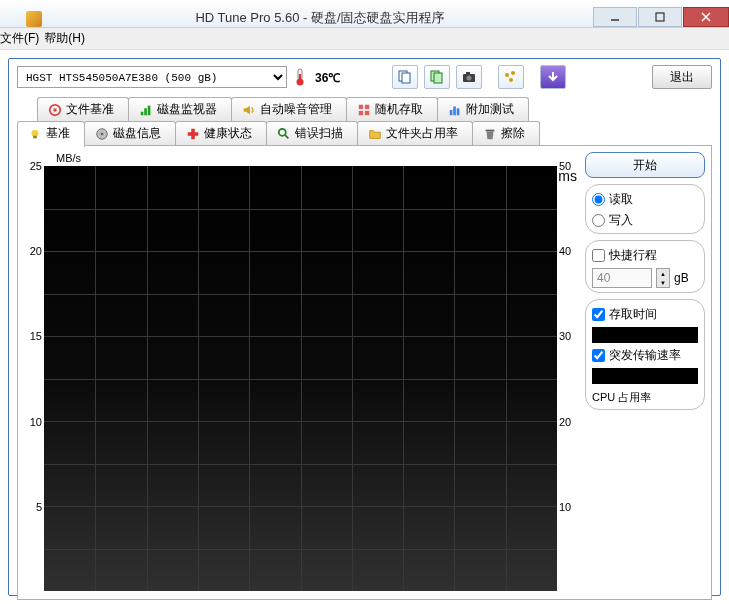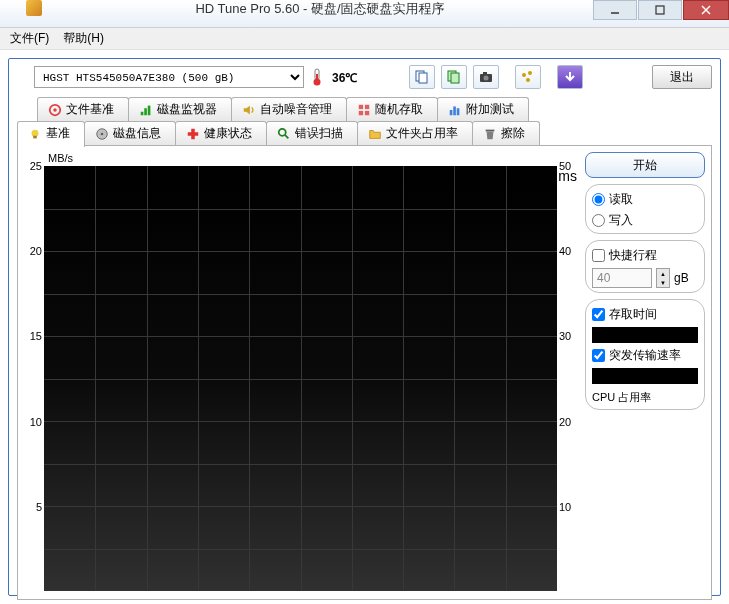--- a/index.html
+++ b/index.html
@@ -1,51 +1,51 @@
 <!DOCTYPE html>
 <html><head>
 <meta charset="utf-8">
 <style>
 * { box-sizing: border-box; margin: 0; padding: 0; font-family: "Microsoft YaHei", "Segoe UI", sans-serif; font-size: 12px; }
 body { background: #fff; width: 729px; height: 604px; overflow: hidden; position: relative; }
 
-.titlebar { height: 28px; background: linear-gradient(#fff, #e8f0f8); border-bottom: 1px solid #d0d0d0; display: flex; align-items: flex-start; padding-left: 20px; }
+.titlebar { height: 28px; background: linear-gradient(#fff, #e8f0f8); border-bottom: 1px solid #d0d0d0; display: flex; align-items: flex-end; padding-left: 20px; }
 .titlebar-icon { width: 16px; height: 16px; margin: 0 6px; background: linear-gradient(135deg, #f0c040, #d08020); border-radius: 2px; }
 .titlebar-title { flex: 1; text-align: center; color: #333; font-size: 13px; }
 .titlebar-btns { display: flex; }
 .tbtn { width: 44px; height: 20px; border: 1px solid #b0c0d0; background: #e0e8f0; margin-left: 1px; display: flex; align-items: center; justify-content: center; cursor: pointer; }
 .tbtn.close { background: #c75050; border-color: #a03030; color: #fff; width: 46px; }
 .tbtn svg { width: 10px; height: 10px; }
 
-.menubar { height: 22px; background: #f0f0f0; border-bottom: 1px solid #e0e0e0; display: flex; align-items: center; padding: 0 10px; gap: 14px; }
+.menubar { height: 22px; background: #f0f0f0; border-bottom: 1px solid #e0e0e0; display: flex; align-items: center; padding: 0 0; gap: 5px; }
 .menu-item { cursor: pointer; }
 
 .clientarea { padding: 8px; }
 .outer-panel { border: 1px solid #4070c0; border-radius: 2px; padding: 6px 8px 8px; height: 538px; background: #fff; position: relative; }
 
 .toolbar-row { display: flex; align-items: center; gap: 6px; margin-bottom: 8px; }
-.drive-select { width: 270px; height: 22px; font-family: "Courier New", monospace; font-size: 11px; border: 1px solid #a0a0a0; background: #fff; padding: 4px 4px; margin-left: 17px; }
+.drive-select { width: 270px; height: 22px; font-family: "Courier New", monospace; font-size: 11px; border: 1px solid #a0a0a0; background: #fff; padding: 4px 4px; }
 .temp-icon { width: 14px; height: 18px; }
 .temp-val { font-weight: bold; margin-left: 2px; }
 .spacer-sm { width: 40px; }
 .tool-btn { width: 26px; height: 24px; border: 1px solid #b0c0d0; background: linear-gradient(#fff,#e8f0f8); display: flex; align-items: center; justify-content: center; cursor: pointer; border-radius: 2px; }
 .tool-btn svg { width: 16px; height: 16px; }
 .exit-btn { width: 60px; height: 24px; border: 1px solid #a0a0a0; background: linear-gradient(#fff,#e0e0e0); cursor: pointer; margin-left: auto; border-radius: 2px; }
 
 .tabs-wrap { position: relative; }
 .tabrow { display: flex; }
 .tabrow.back { padding-left: 20px; }
 .tab { display: flex; align-items: center; gap: 4px; padding: 3px 14px 3px 10px; border: 1px solid #b0b0b0; border-bottom: none; background: linear-gradient(#fff,#e8e8e8); cursor: pointer; border-radius: 3px 3px 0 0; margin-right: -1px; position: relative; }
 .tab.active { background: #fff; z-index: 3; padding-bottom: 5px; margin-bottom: -2px; }
 .tabrow.back .tab { z-index: 1; }
 .tab-icon { width: 14px; height: 14px; }
 .tabcontent { border: 1px solid #b0b0b0; height: 455px; background: #fff; padding: 6px; display: flex; gap: 8px; position: relative; z-index: 2; }
 
 .chart-col { flex: 1; position: relative; }
-.mbs-label { position: absolute; top: 0; left: 24px; font-size: 11px; }
+.mbs-label { position: absolute; top: 0; left: 32px; font-size: 11px; }
 .ms-label { position: absolute; top: 16px; right: 0; font-size: 14px; }
 .chart-area { position: absolute; top: 14px; left: 20px; right: 20px; bottom: 2px; background: linear-gradient(#000 0%, #0a0a0a 50%, #303030 100%); }
 .gridlines { position: absolute; inset: 0; }
 .gridlines .hline { position: absolute; left: 0; right: 0; height: 1px; background: #383838; }
 .gridlines .vline { position: absolute; top: 0; bottom: 0; width: 1px; background: #383838; }
 .ylabel-l { position: absolute; left: 0; width: 18px; text-align: right; font-size: 11px; transform: translateY(-50%); }
 .ylabel-r { position: absolute; right: 0; width: 18px; text-align: left; font-size: 11px; transform: translateY(-50%); }
 
 .side-col { width: 120px; display: flex; flex-direction: column; gap: 6px; }
 .start-btn { height: 26px; border: 1px solid #5080c0; background: linear-gradient(#fff,#e0ecf8); cursor: pointer; border-radius: 8px; }

